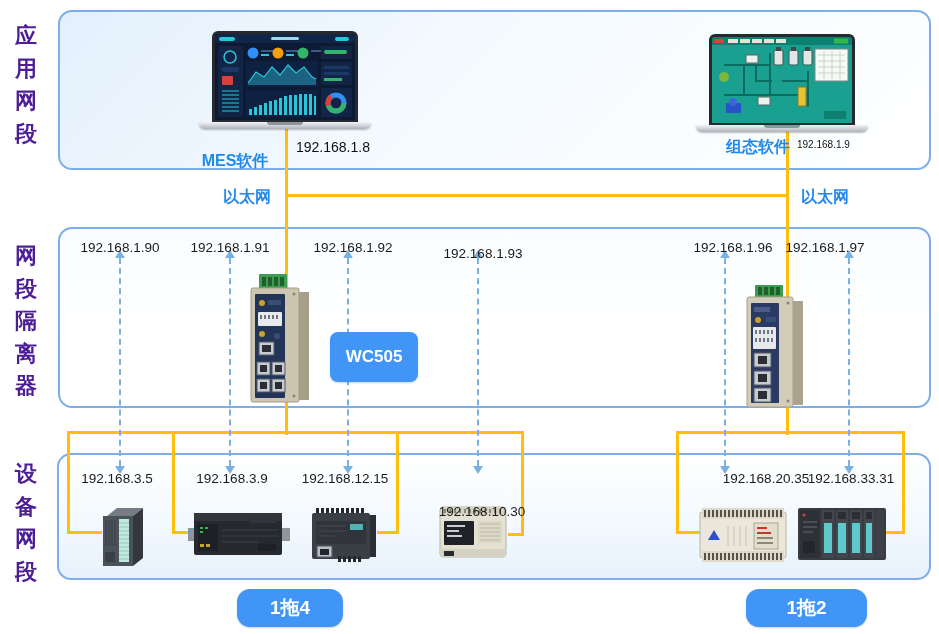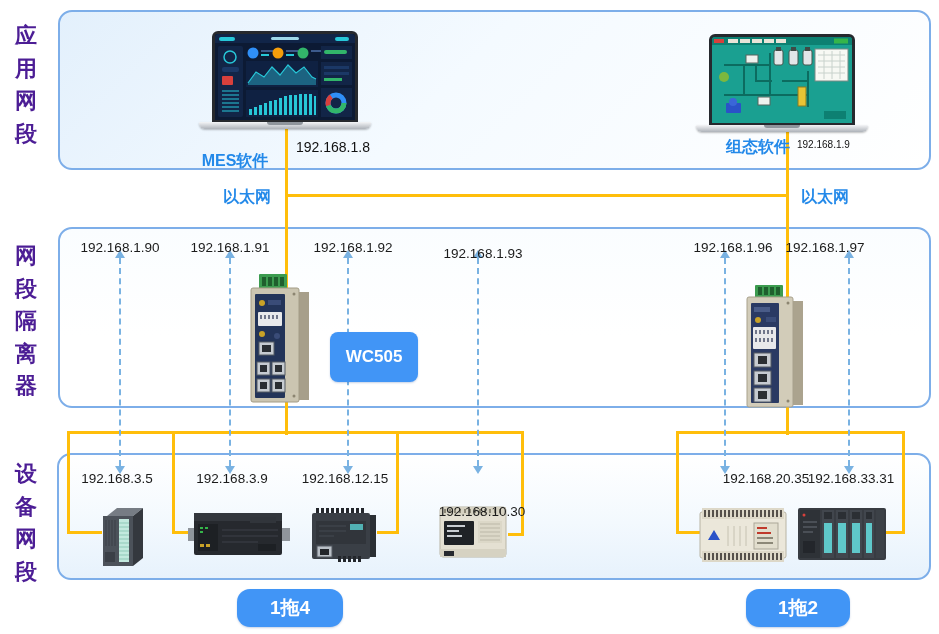--- a/index.html
+++ b/index.html
@@ -494,15 +494,15 @@
           <rect x="56" y="9" width="8" height="7" fill="#2B2F34"></rect>
         <rect x="68" y="7" width="10" height="48" fill="#41464D"></rect>
           <rect x="70" y="20" width="6" height="30" fill="#5FC8CA"></rect>
           <rect x="70" y="9" width="6" height="7" fill="#2B2F34"></rect>
         <rect x="80" y="7" width="8" height="48" fill="#3C4147"></rect>
       </g>
     </svg>
   </div>
 
   <div class="badge big" style="left:237px;top:589px;width:106px;height:38px;">1拖4</div>
-  <div class="badge big" style="left:746px;top:589px;width:104px;height:38px;">1拖2</div>
+  <div class="badge big" style="left:746px;top:589px;width:121px;height:38px;">1拖2</div>
 
 </div>
 
 </body></html>

